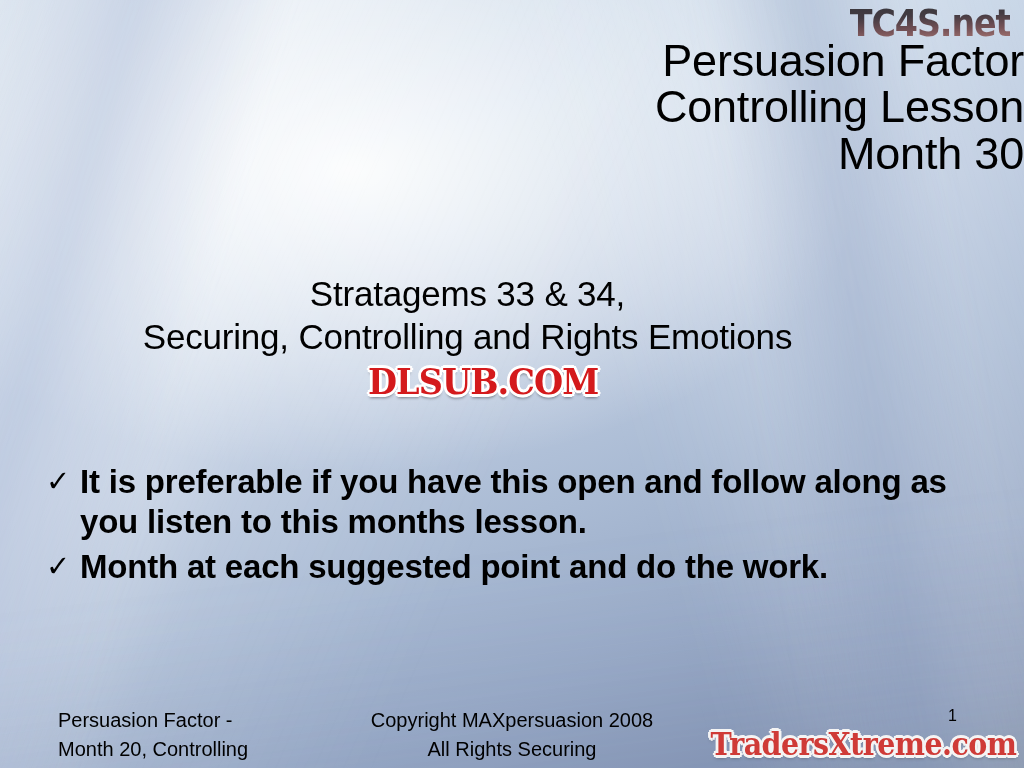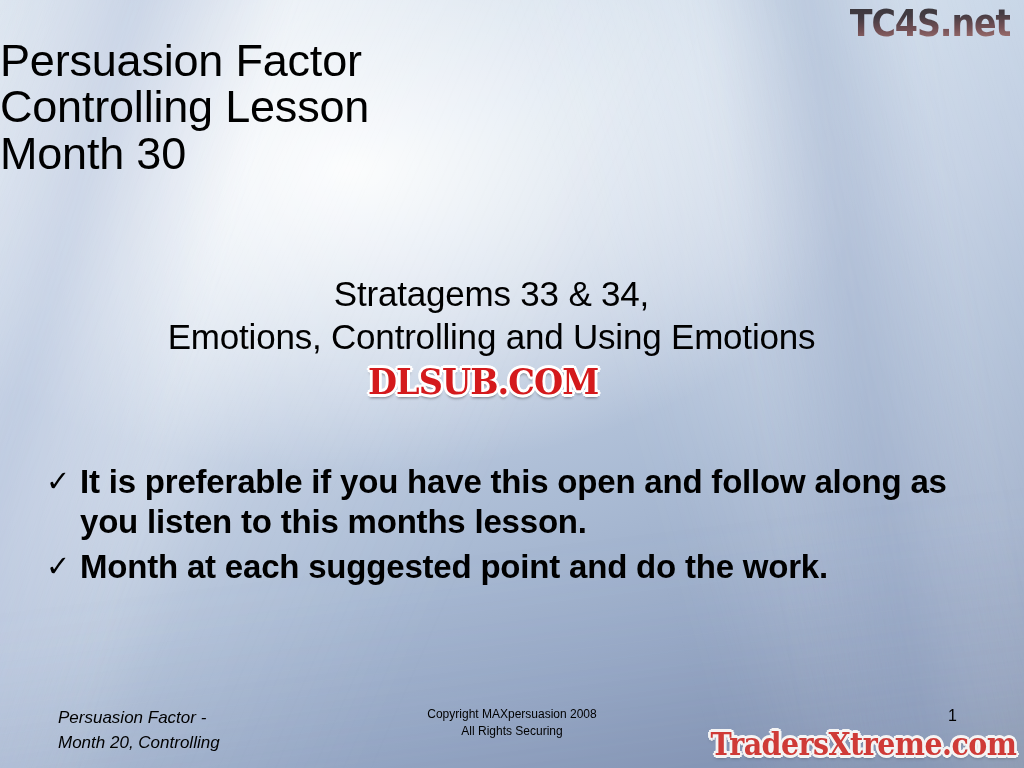--- a/index.html
+++ b/index.html
@@ -78,36 +78,35 @@
     background: linear-gradient(to top,
         rgba(110,130,168,0.34) 0%,
         rgba(110,130,168,0.00) 100%);
     filter: blur(26px);
   }
 
   
   #title-block {
     position: absolute;
     top: 38px; left: 0; width: 1024px;
-    text-align: left;
+    text-align: right;
     line-height: 1.03;
   }
   .title-line {
     font-size: 45px;
     font-weight: 400;
     letter-spacing: -0.2px;
     white-space: nowrap;
   }
 
   #subtitle-block {
     position: absolute;
     top: 272px; left: 0; width: 935px;
     text-align: center;
     line-height: 1.24;
-    padding-left: 24px;
   }
   .subtitle-line {
     font-size: 35px;
     font-weight: 400;
     letter-spacing: -0.2px;
     white-space: nowrap;
   }
 
   #bullet-block {
     position: absolute;
@@ -130,29 +129,28 @@
   .bullet-text {
     flex: 1 1 auto;
     letter-spacing: -0.2px;
     font-weight: bold;
   }
 
   
   #footer-left {
     position: absolute;
     left: 58px; top: 706px;
-    font-size: 17px;
+    font-size: 20px;
     line-height: 1.45;
-    font-style: italic;
   }
   #footer-center {
     position: absolute;
     left: 0; top: 706px; width: 1024px;
     text-align: center;
-    font-size: 12px;
+    font-size: 20px;
     line-height: 1.45;
   }
   #page-number {
     position: absolute;
     left: 948px; top: 707px;
     font-size: 16px;
   }
 
   
   #tc4s-watermark {
@@ -220,21 +218,21 @@
   <div class="sweep" id="sweep-e"></div>
 
   <div id="title-block">
     <div class="title-line">Persuasion Factor</div>
     <div class="title-line">Controlling Lesson</div>
     <div class="title-line">Month 30</div>
   </div>
 
   <div id="subtitle-block">
     <div class="subtitle-line">Stratagems 33 &amp; 34,</div>
-    <div class="subtitle-line">Emotions, Controlling and Using Emotions</div>
+    <div class="subtitle-line">Securing, Controlling and Rights Emotions</div>
   </div>
 
   <div id="bullet-block">
     <div class="bullet">
       <span class="bullet-mark">✓</span>
       <span class="bullet-text">It is preferable if you have this open and follow along as you listen to this months lesson.</span>
     </div>
     <div class="bullet">
       <span class="bullet-mark">✓</span>
       <span class="bullet-text">Month at each suggested point and do the work.</span>

